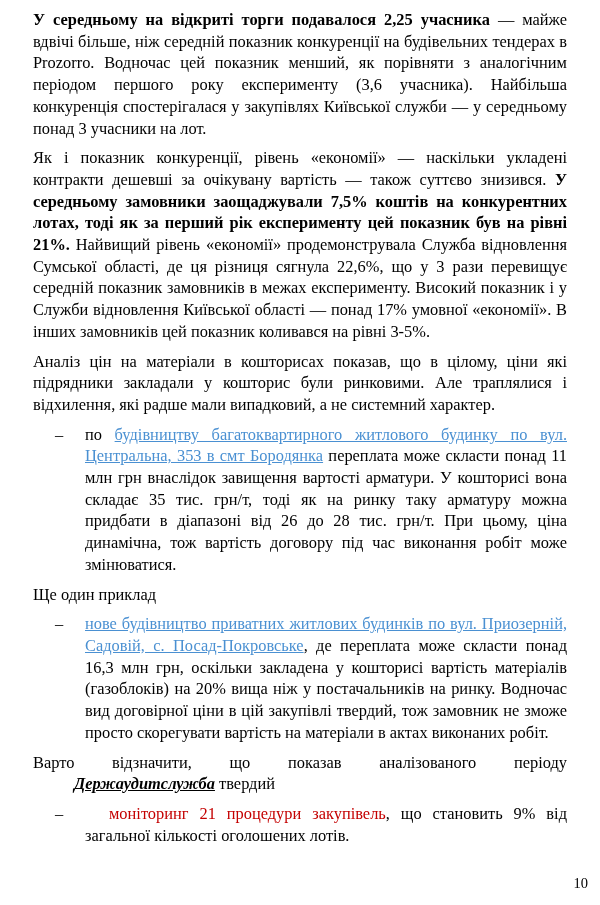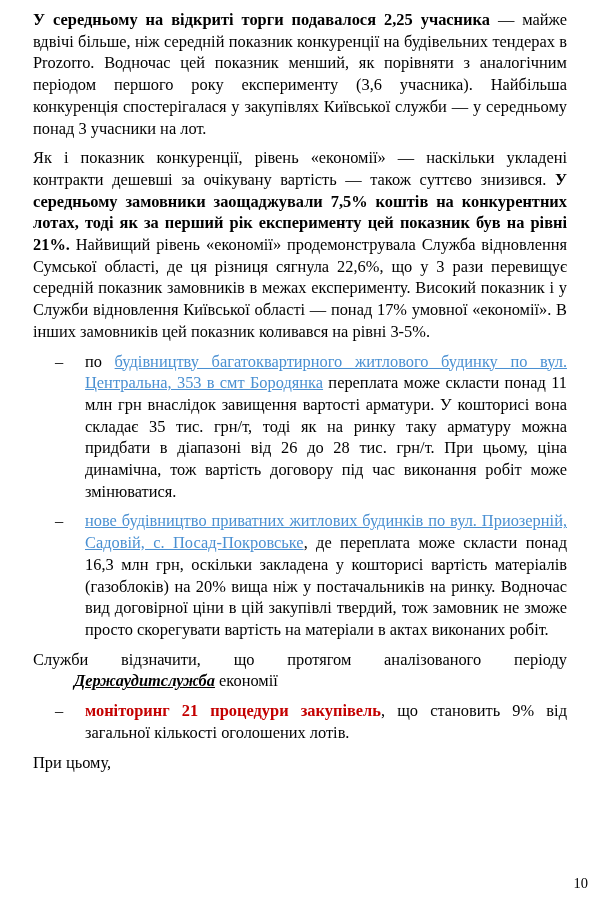--- a/index.html
+++ b/index.html
@@ -29,38 +29,39 @@
     margin: 0 0 8px 0;
     padding-left: 52px;
     text-align: justify;
   }
   .doc-body .bullet .dash {
     position: absolute;
     left: 22px;
     top: 0;
   }
   .b   { font-weight: bold; }
-  .rb  { font-weight: bold; color: var(--red, #c40000); }
+  .rb  { font-weight: normal; color: var(--red, #c40000); margin-left: 24px; }
   .link { color: var(--link, #4a90d2); cursor: pointer; text-decoration: underline; }
   .biu { font-weight: bold; font-style: italic; text-decoration: underline; cursor: pointer; margin-left: 41px; }
   .page-number {
     position: absolute;
     right: 12px;
     bottom: 10px;
     font-size: 14.5px;
     color: var(--text, #000000);
   }
 </style>
 </head>
 <body>
 
 <div class="page">
   <div class="doc-body">
       <p><span class="b">У середньому на відкриті торги подавалося 2,25 учасника</span><span> — майже вдвічі більше, ніж середній показник конкуренції на будівельних тендерах в Prozorro. Водночас цей показник менший, як порівняти з аналогічним періодом першого року експерименту (3,6 учасника). Найбільша конкуренція спостерігалася у закупівлях Київської служби — у середньому понад 3 учасники на лот.</span></p>
       <p><span>Як і показник конкуренції, рівень «економії» — наскільки укладені контракти дешевші за очікувану вартість — також суттєво знизився. </span><span class="b">У середньому замовники заощаджували 7,5% коштів на конкурентних лотах, тоді як за перший рік експерименту цей показник був на рівні 21%.</span><span> Найвищий рівень «економії» продемонструвала Служба відновлення Сумської області, де ця різниця сягнула 22,6%, що у 3 рази перевищує середній показник замовників в межах експерименту. Високий показник і у Служби відновлення Київської області — понад 17% умовної «економії». В інших замовників цей показник коливався на рівні 3-5%.</span></p>
+      <p><span>Аналіз цін на матеріали в кошторисах показав, що в цілому, ціни які підрядники закладали у кошторис були ринковими. Але траплялися і відхилення, які радше мали випадковий, а не системний характер.</span></p>
       <div class="bullet"><span class="dash">–</span><span>по </span><span class="link">будівництву багатоквартирного житлового будинку по вул. Центральна, 353 в смт Бородянка</span><span> переплата може скласти понад 11 млн грн внаслідок завищення вартості арматури. У кошторисі вона складає 35 тис. грн/т, тоді як на ринку таку арматуру можна придбати в діапазоні від 26 до 28 тис. грн/т. При цьому, ціна динамічна, тож вартість договору під час виконання робіт може змінюватися.</span></div>
+      <p><span>Ще один приклад</span></p>
       <div class="bullet"><span class="dash">–</span><span> </span><span class="link">нове будівництво приватних житлових будинків по вул. Приозерній, Садовій, с. Посад-Покровське</span><span>, де переплата може скласти понад 16,3 млн грн, оскільки закладена у кошторисі вартість матеріалів (газоблоків) на 20% вища ніж у постачальників на ринку. Водночас вид договірної ціни в цій закупівлі твердий, тож замовник не зможе просто скорегувати вартість на матеріали в актах виконаних робіт.</span></div>
-      <p><span>Служби відзначити, що протягом аналізованого періоду </span><span class="biu">Держаудитслужба</span><span> економії</span></p>
+      <p><span>Варто відзначити, що показав аналізованого періоду </span><span class="biu">Держаудитслужба</span><span> твердий</span></p>
       <div class="bullet"><span class="dash">–</span><span class="rb">моніторинг 21 процедури закупівель</span><span>, що становить 9% від загальної кількості оголошених лотів.</span></div>
-      <p><span>При цьому,</span></p>
     </div>
   <div class="page-number">10</div>
 </div>
 
 </body></html>

